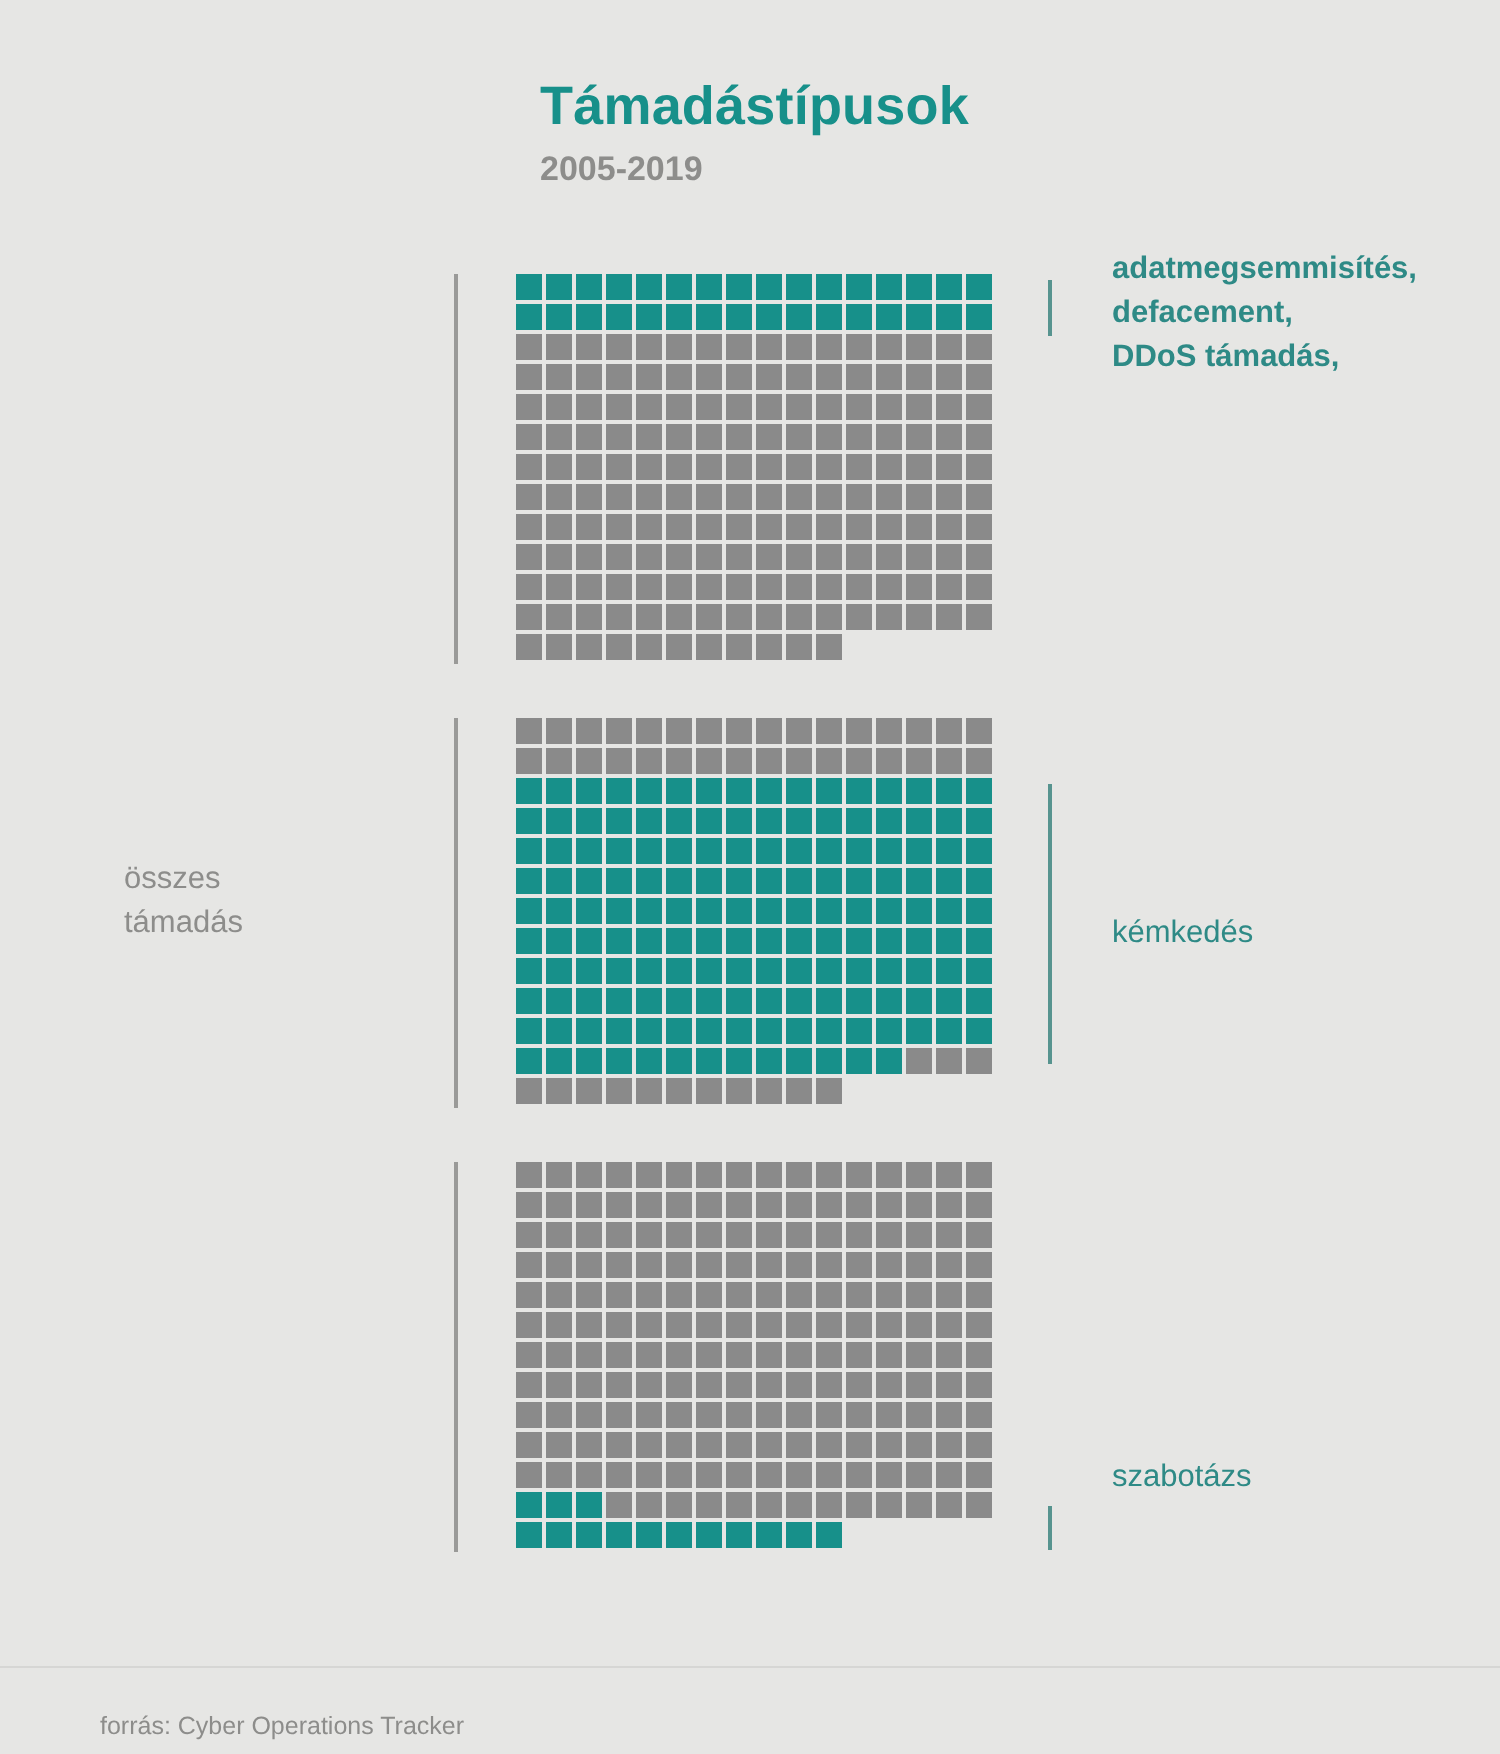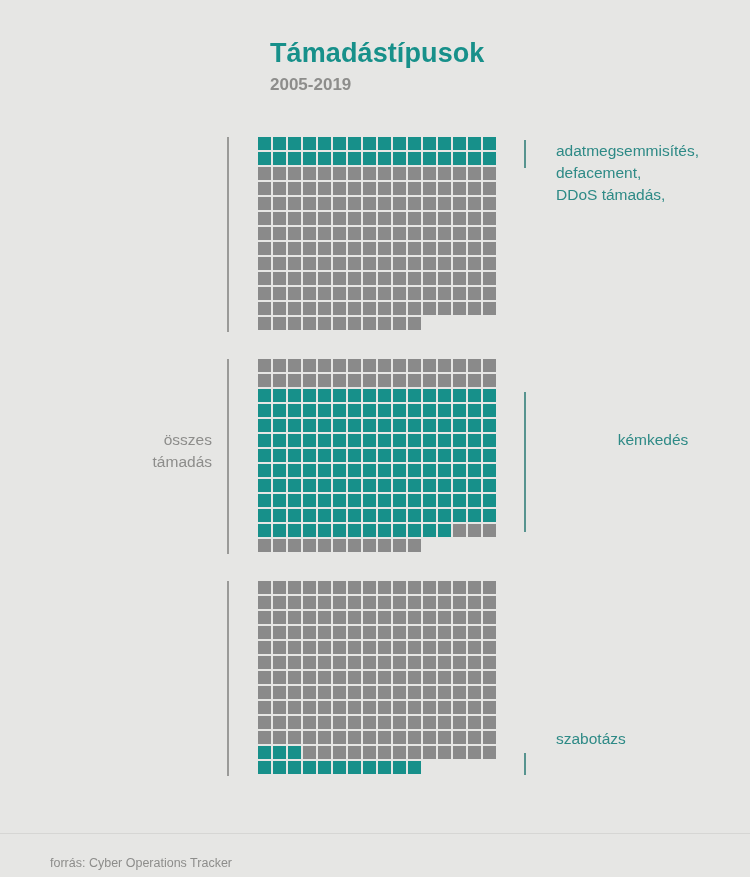--- a/index.html
+++ b/index.html
@@ -54,21 +54,21 @@
     width: 2px;
     background: #9a9a98;
     left: 227px;
   }
 
   #left-axis-label {
     position: absolute;
     right: 0;
     width: 150px;
     top: 429px;
-    text-align: right;
+    text-align: left;
     font-size: 15.5px;
     color: #8d8d8b;
     line-height: 1.45;
     left: 62px;
   }
 
   
   .waffle {
     position: absolute;
     left: 258px;
@@ -189,26 +189,26 @@
       <span class="waffle-row"><span class="cell g"></span><span class="cell g"></span><span class="cell g"></span><span class="cell g"></span><span class="cell g"></span><span class="cell g"></span><span class="cell g"></span><span class="cell g"></span><span class="cell g"></span><span class="cell g"></span><span class="cell g"></span><span class="cell g"></span><span class="cell g"></span><span class="cell g"></span><span class="cell g"></span><span class="cell g"></span></span>
       <span class="waffle-row"><span class="cell g"></span><span class="cell g"></span><span class="cell g"></span><span class="cell g"></span><span class="cell g"></span><span class="cell g"></span><span class="cell g"></span><span class="cell g"></span><span class="cell g"></span><span class="cell g"></span><span class="cell g"></span><span class="cell g"></span><span class="cell g"></span><span class="cell g"></span><span class="cell g"></span><span class="cell g"></span></span>
       <span class="waffle-row"><span class="cell t"></span><span class="cell t"></span><span class="cell t"></span><span class="cell g"></span><span class="cell g"></span><span class="cell g"></span><span class="cell g"></span><span class="cell g"></span><span class="cell g"></span><span class="cell g"></span><span class="cell g"></span><span class="cell g"></span><span class="cell g"></span><span class="cell g"></span><span class="cell g"></span><span class="cell g"></span></span>
       <span class="waffle-row"><span class="cell t"></span><span class="cell t"></span><span class="cell t"></span><span class="cell t"></span><span class="cell t"></span><span class="cell t"></span><span class="cell t"></span><span class="cell t"></span><span class="cell t"></span><span class="cell t"></span><span class="cell t"></span></span>
     </div>
 
   <div class="cat-tick" style="top:140px; height:28px;"></div>
   <div class="cat-tick" style="top:392px; height:140px;"></div>
   <div class="cat-tick" style="top:753px; height:22px;"></div>
 
-  <div class="cat-label" style="top:140px;">
+  <div class="cat-label" style="top:124px;font-weight:bold;">
     <div>adatmegsemmisítés,</div>
     <div>defacement,</div>
     <div>DDoS támadás,</div>
   </div>
 
-  <div class="cat-label" style="top:429px;text-align:center;">kémkedés</div>
+  <div class="cat-label" style="top:456px;">kémkedés</div>
 
   <div class="cat-label" style="top:728px;">szabotázs</div>
 
 </div>
 
 <div id="footer-divider"></div>
 <div id="source-note">forrás: Cyber Operations Tracker</div>
 
 </body></html>

